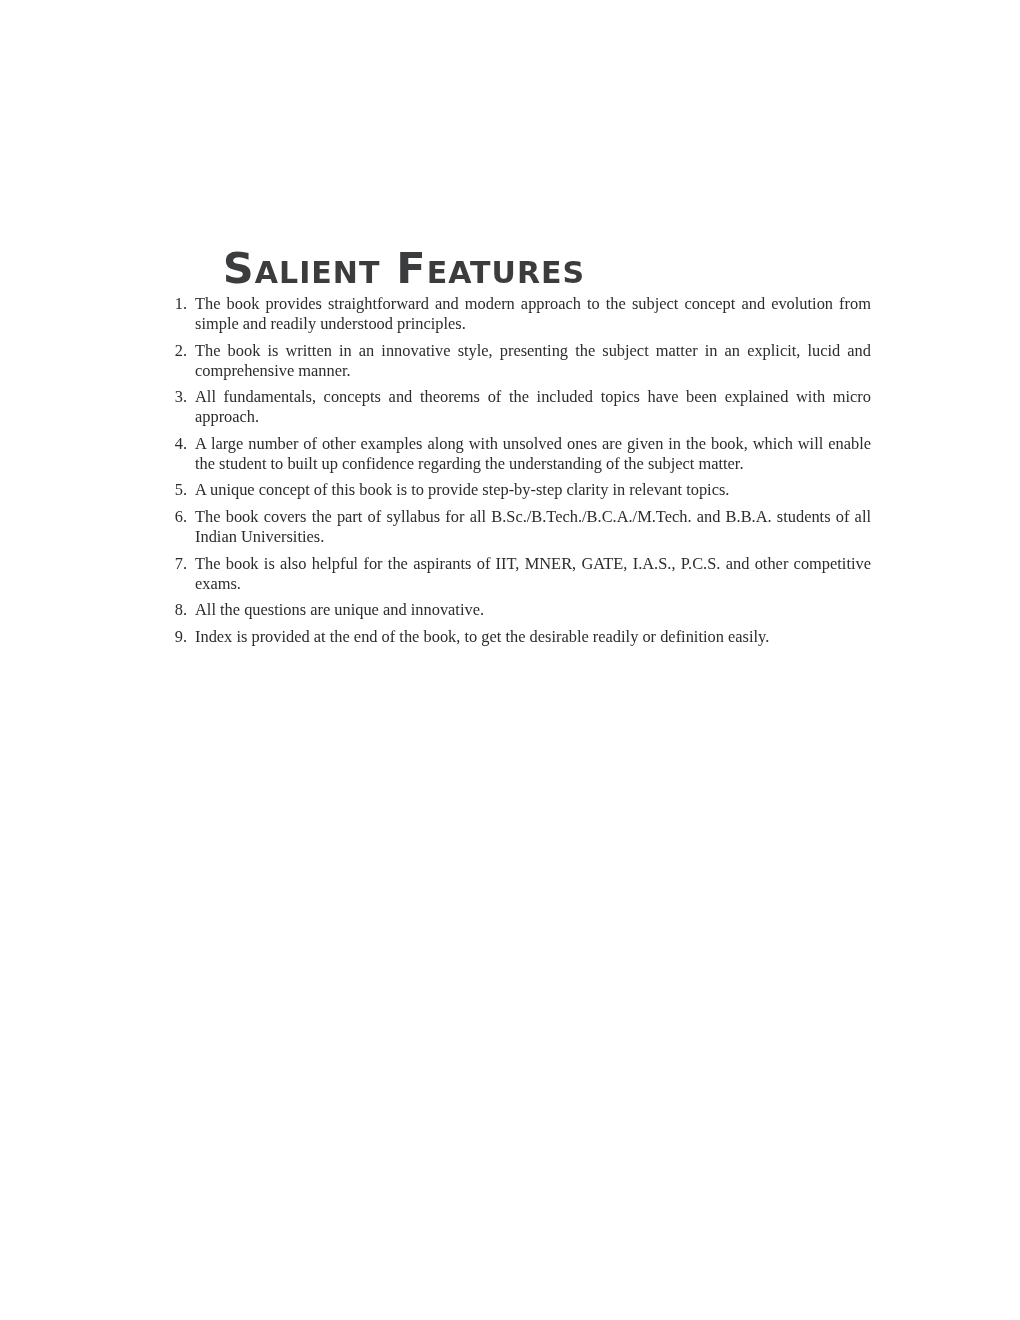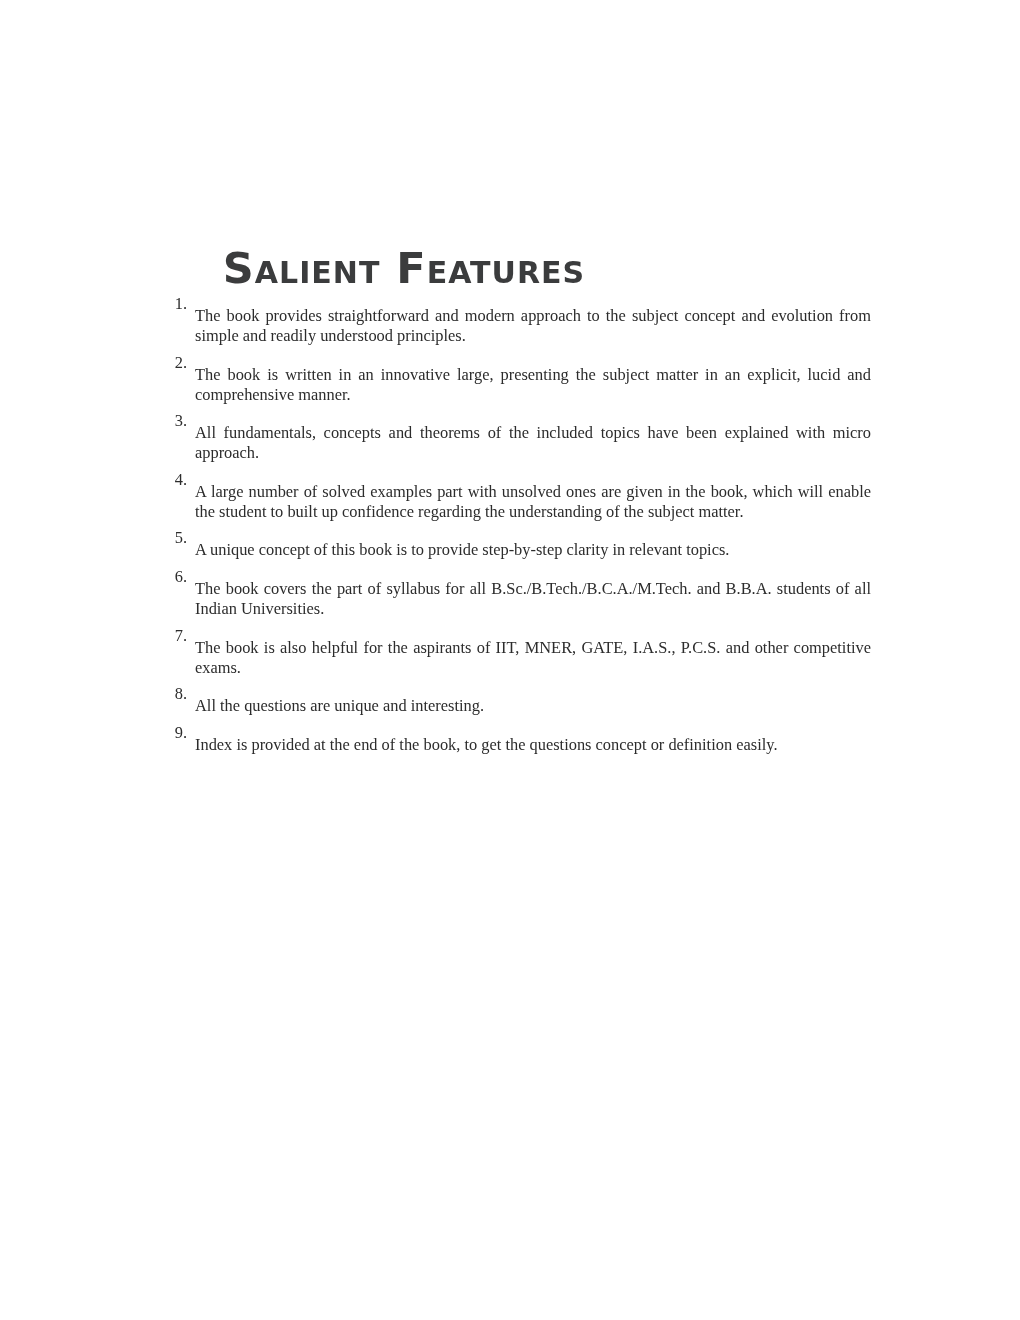--- a/index.html
+++ b/index.html
@@ -54,60 +54,59 @@
     .num {
       width: 27px;
       text-align: right;
       flex: 0 0 27px;
       padding-right: 8px;
     }
     .text {
       flex: 1 1 auto;
       text-align: justify;
       text-align-last: left;
-      margin-top: 12px;
     }
   </style>
 </head>
 <body>
 
 <div class="page">
   <h1 class="title">Salient Features</h1>
 
   <ol class="features">
     <li class="feature">
       <span class="num">1.</span>
       <span class="text">The book provides straightforward and modern approach to the subject concept and evolution from simple and readily understood principles.</span>
     </li>
     <li class="feature">
       <span class="num">2.</span>
-      <span class="text">The book is written in an innovative large, presenting the subject matter in an explicit, lucid and comprehensive manner.</span>
+      <span class="text">The book is written in an innovative style, presenting the subject matter in an explicit, lucid and comprehensive manner.</span>
     </li>
     <li class="feature">
       <span class="num">3.</span>
       <span class="text">All fundamentals, concepts and theorems of the included topics have been explained with micro approach.</span>
     </li>
     <li class="feature">
       <span class="num">4.</span>
-      <span class="text">A large number of solved examples part with unsolved ones are given in the book, which will enable the student to built up confidence regarding the understanding of the subject matter.</span>
+      <span class="text">A large number of other examples along with unsolved ones are given in the book, which will enable the student to built up confidence regarding the understanding of the subject matter.</span>
     </li>
     <li class="feature">
       <span class="num">5.</span>
       <span class="text">A unique concept of this book is to provide step-by-step clarity in relevant topics.</span>
     </li>
     <li class="feature">
       <span class="num">6.</span>
       <span class="text">The book covers the part of syllabus for all B.Sc./B.Tech./B.C.A./M.Tech. and B.B.A. students of all Indian Universities.</span>
     </li>
     <li class="feature">
       <span class="num">7.</span>
       <span class="text">The book is also helpful for the aspirants of IIT, MNER, GATE, I.A.S., P.C.S. and other competitive exams.</span>
     </li>
     <li class="feature">
       <span class="num">8.</span>
-      <span class="text">All the questions are unique and interesting.</span>
+      <span class="text">All the questions are unique and innovative.</span>
     </li>
     <li class="feature">
       <span class="num">9.</span>
-      <span class="text">Index is provided at the end of the book, to get the questions concept or definition easily.</span>
+      <span class="text">Index is provided at the end of the book, to get the desirable readily or definition easily.</span>
     </li>
   </ol>
 </div>
 
 </body></html>

